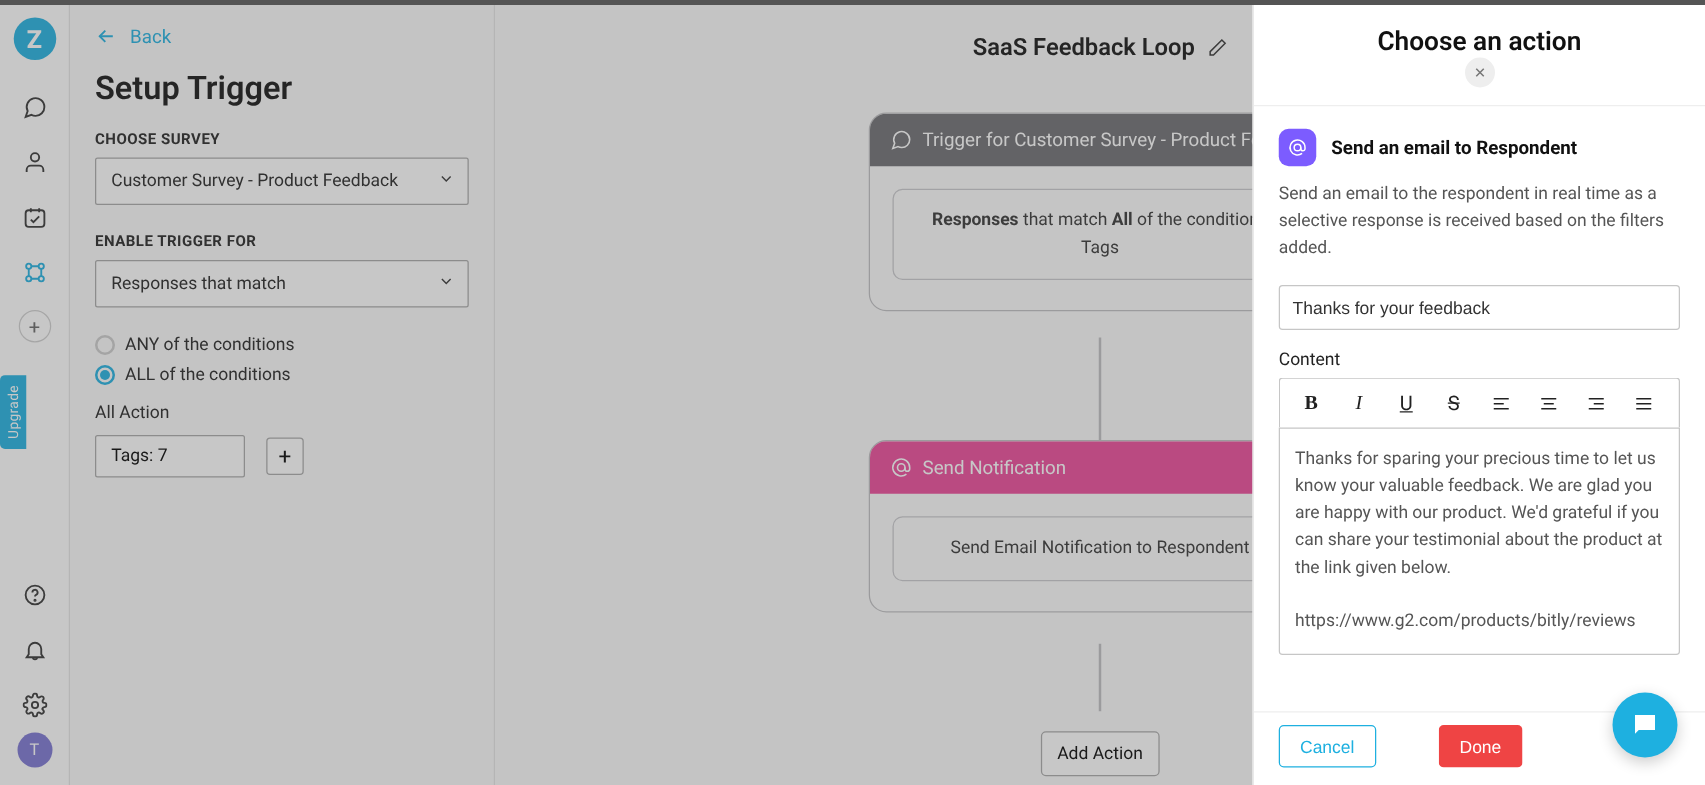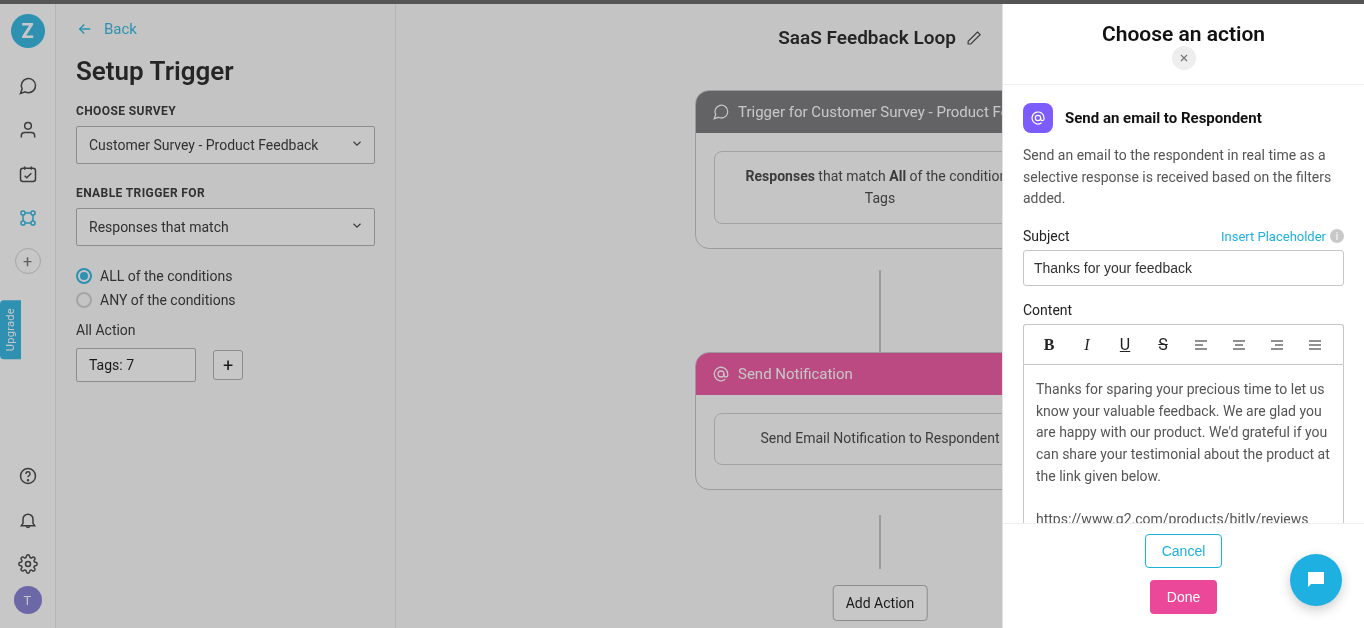--- a/index.html
+++ b/index.html
@@ -87,24 +87,24 @@
 .text-input { width:100%;border:1px solid #c6c6c6;border-radius:3px;padding:9px 10px;font-size:14px;color:#333;margin-bottom:16px;}
 .content-label { font-size:14px;color:#222;margin-bottom:6px;}
 .toolbar { border:1px solid #c6c6c6;border-bottom:none;border-radius:3px 3px 0 0;display:flex;align-items:center;height:40px;padding:0 6px;}
 .tool { width:38px;height:38px;display:flex;align-items:center;justify-content:center;color:#222;cursor:pointer;font-size:16px;}
 .tool.bold { font-weight:900;font-family:Georgia,serif;}
 .tool.italic { font-style:italic;font-family:Georgia,serif;}
 .tool.under { text-decoration:underline;}
 .tool.strike { text-decoration:line-through;}
 .tool svg {width:16px;height:16px;stroke:#222;fill:none;stroke-width:1.8;}
 .editor { border:1px solid #c6c6c6;border-radius:0 0 3px 3px;padding:14px 12px;font-size:14px;line-height:1.55;color:#555;min-height:150px;white-space:pre-wrap;}
-.drawer-foot { border-top:1px solid #eee;padding:10px 20px 14px;display:flex;gap:12px;align-items:center;flex-direction:column;}
+.drawer-foot { border-top:1px solid #eee;padding:10px 20px 14px;display:flex;gap:12px;align-items:center;}
 .btn { border-radius:4px;padding:8px 16px;font-size:14px;cursor:pointer;border:1px solid transparent;}
 .btn.cancel { background:#fff;border-color:#1eb0e0;color:#1eb0e0;}
-.btn.done { background:#ec4899;color:#fff;}
+.btn.done { background:#ef4444;color:#fff;margin-left:38px;}
 
 
 .chat-bubble { position:absolute;right:22px;bottom:22px;width:52px;height:52px;border-radius:50%;background:#1eb0e0;display:flex;align-items:center;justify-content:center;z-index:40;box-shadow:0 4px 12px rgba(0,0,0,0.2);}
 .chat-bubble svg{width:24px;height:24px;fill:#fff;}
 </style>
 </head>
 <body>
 
 <div class="top-strip"></div>
 
@@ -179,28 +179,28 @@
         </svg></span>
   </div>
   <div class="sect-label">ENABLE TRIGGER FOR</div>
   <div class="select-row">
     <span>Responses that match</span>
     <span class="chev"><svg viewBox="0 0 24 24">
           <path d="M6 9l6 6 6-6"></path>
         </svg></span>
   </div>
   <div class="radio-row">
+    <span class="radio unchecked"></span>
+    <span>ANY of the conditions</span>
+  </div>
+  <div class="radio-row">
     <span class="radio checked">
         <span class="dot"></span>
       </span>
     <span>ALL of the conditions</span>
-  </div>
-  <div class="radio-row">
-    <span class="radio unchecked"></span>
-    <span>ANY of the conditions</span>
   </div>
   <div class="all-filters">All Action</div>
   <div class="tags-row">
     <div class="tag-pill">Tags: 7</div>
     <div class="add-sq">+</div>
   </div>
 </div>
 
 <div class="canvas">
   <div class="canvas-title">
@@ -268,27 +268,20 @@
       <div class="action-ico">
           <svg viewBox="0 0 24 24">
             <circle cx="12" cy="12" r="4"></circle>
             <path d="M16 12v1.5a2.5 2.5 0 0 0 5 0V12a9 9 0 1 0-3.5 7.15"></path>
           </svg>
         </div>
       <div class="action-title">Send an email to Respondent</div>
     </div>
     <div class="desc">Send an email to the respondent in real time as a selective response is received based on the filters added.</div>
 
-    <div class="field-row">
-      <div class="field-label">Subject</div>
-      <div class="insert-link">
-        <span>Insert Placeholder</span>
-        <span class="info-circ">i</span>
-      </div>
-    </div>
     <input class="text-input" value="Thanks for your feedback" style="">
 
     <div class="content-label">Content</div>
     <div class="toolbar">
       <div class="tool bold">B</div>
       <div class="tool italic">I</div>
       <div class="tool under">U</div>
       <div class="tool strike">S</div>
       <div class="tool">
           <svg viewBox="0 0 24 24">

